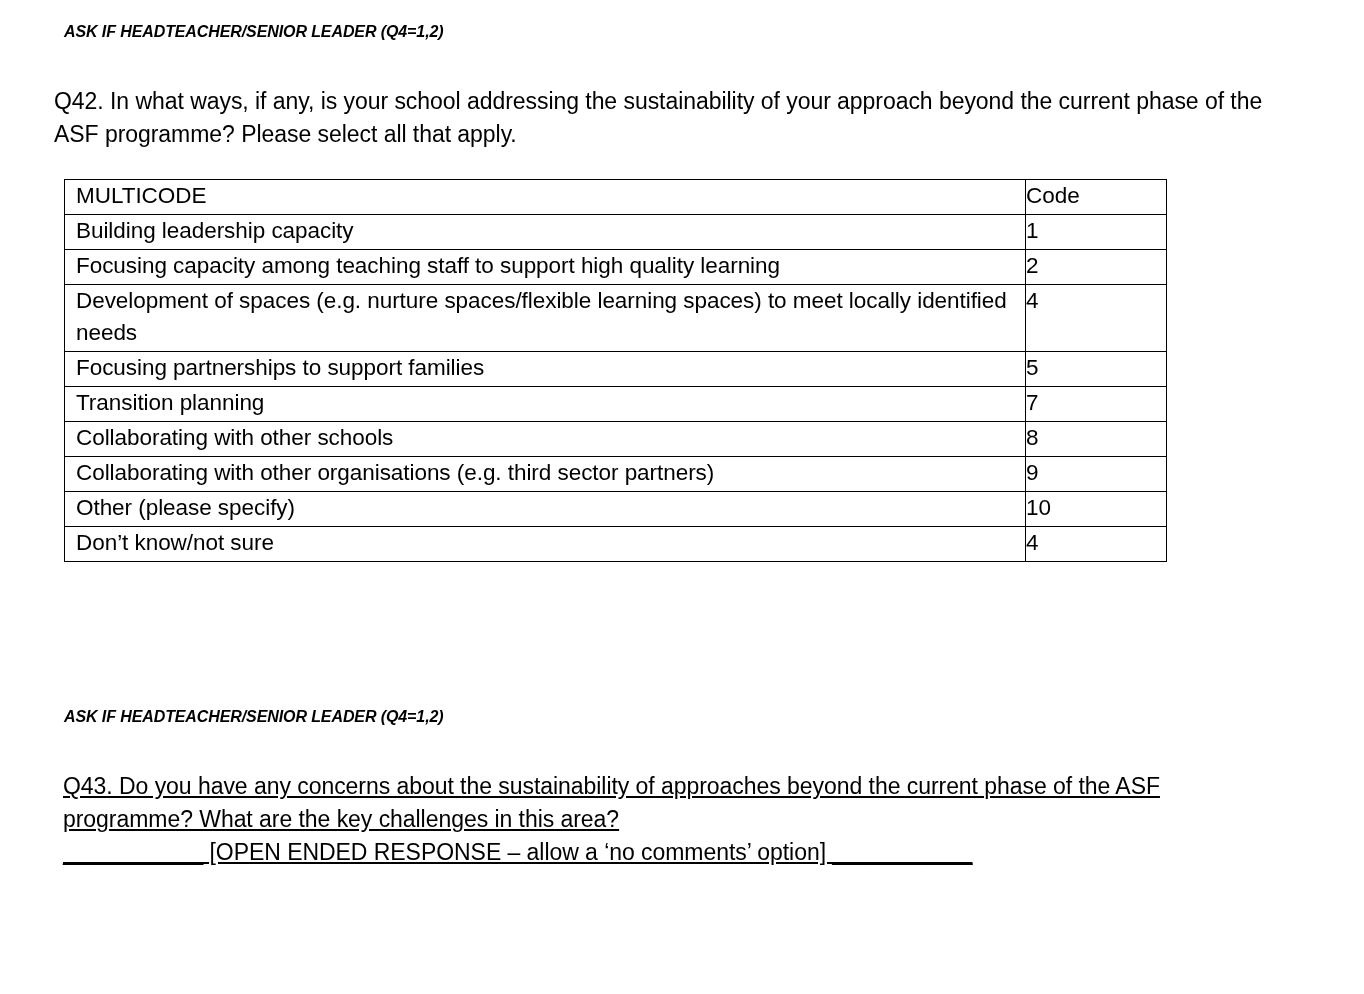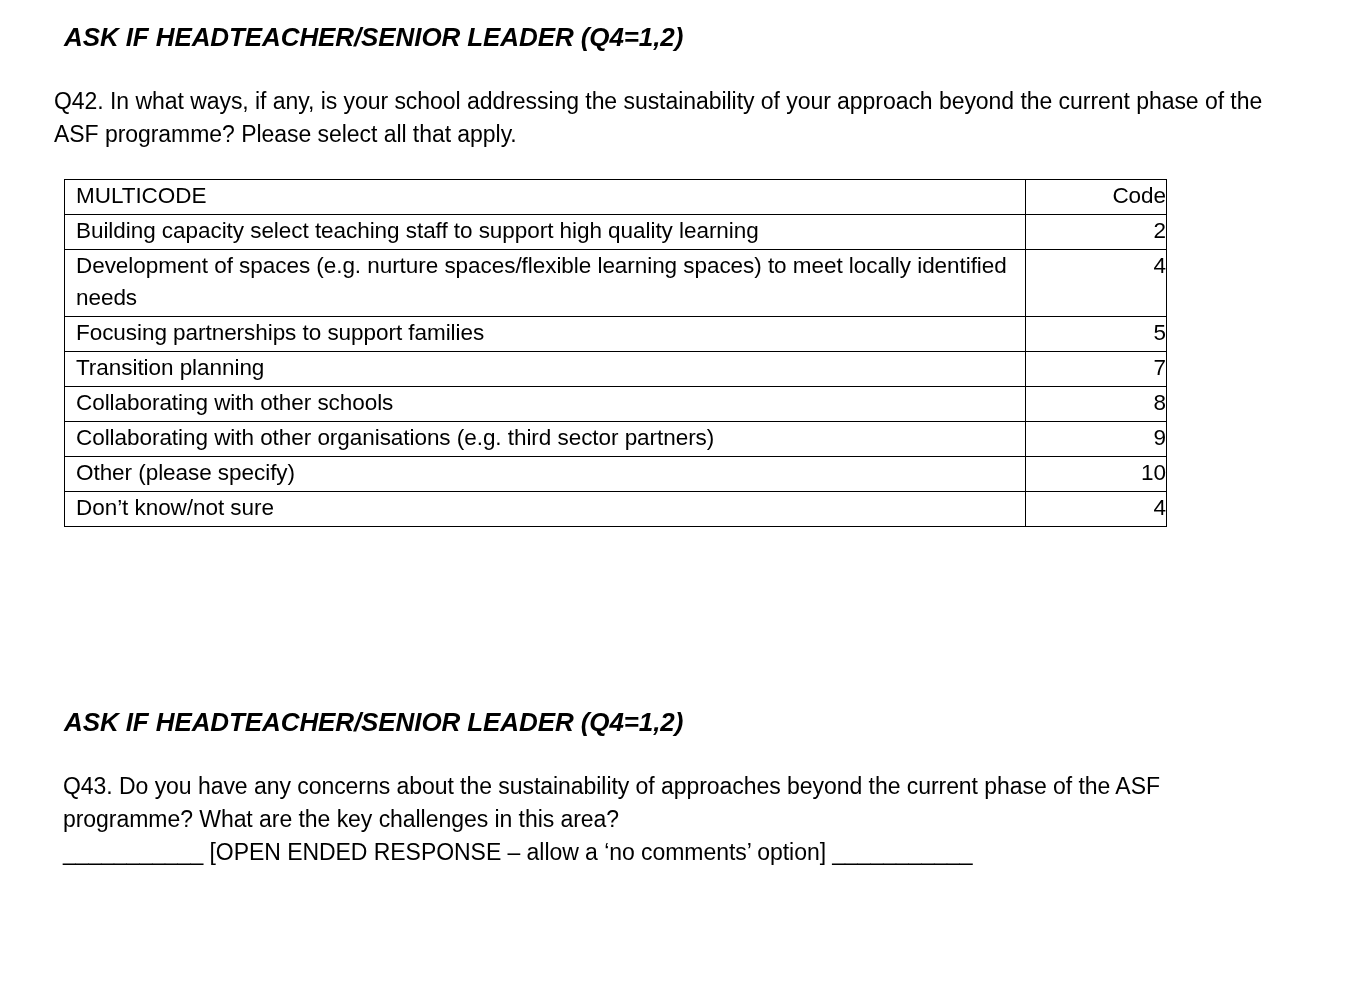--- a/index.html
+++ b/index.html
@@ -20,21 +20,21 @@
     left: 0;
     top: 0;
     width: 1364px;
     height: 994px;
   }
 
   .ask-heading {
     position: absolute;
     font-weight: bold;
     font-style: italic;
-    font-size: 26px;
+    font-size: 16px;
     letter-spacing: -0.1px;
     white-space: nowrap;
     line-height: 1.2;
   }
 
   .question {
     position: absolute;
     font-size: 23px;
     line-height: 33px;
     letter-spacing: -0.05px;
@@ -48,37 +48,38 @@
     line-height: 32px;
     border-radius: 16px;
   }
   .qtable td {
     border: 1px solid #000000;
     padding: 0px 0px 2px 11px;
     vertical-align: top;
     letter-spacing: -0.05px;
   }
   .qtable td.code {
-    text-align: right;
+    text-align: left;
     padding-left: 0;
     padding-right: 0;
   }
   .qtable tr.tall td {
     height: 64px;
   }
   .qtable tr td {
     height: 31px;
   }
 
   .openline {
     position: absolute;
     font-size: 23px;
     line-height: 33px;
     letter-spacing: -0.05px;
     white-space: nowrap;
+    text-decoration: underline;
   }
 </style>
 </head>
 <body>
 
 <div class="page">
 
   <div class="ask-heading" style="left:64px; top:22px;">ASK IF HEADTEACHER/SENIOR LEADER (Q4=1,2)</div>
 
   <div class="question" style="left:54px; top:85px; width:1230px;">Q42. In what ways, if any, is your school addressing the sustainability of your approach beyond the current phase of the ASF programme? Please select all that apply.</div>
@@ -87,21 +88,25 @@
     <colgroup>
       <col style="width:961px;">
       <col style="width:141px;">
     </colgroup>
     <tbody>
       <tr>
         <td>MULTICODE</td>
         <td class="code">Code</td>
       </tr>
       <tr>
-        <td>Building capacity select teaching staff to support high quality learning</td>
+        <td>Building leadership capacity</td>
+        <td class="code">1</td>
+      </tr>
+      <tr>
+        <td>Focusing capacity among teaching staff to support high quality learning</td>
         <td class="code">2</td>
       </tr>
       <tr class="tall">
         <td>Development of spaces (e.g. nurture spaces/flexible learning spaces) to meet locally identified needs</td>
         <td class="code">4</td>
       </tr>
       <tr>
         <td>Focusing partnerships to support families</td>
         <td class="code">5</td>
       </tr>
@@ -123,17 +128,17 @@
       </tr>
       <tr>
         <td>Don’t know/not sure</td>
         <td class="code">4</td>
       </tr>
     </tbody>
   </table>
 
   <div class="ask-heading" style="left:64px; top:707px;">ASK IF HEADTEACHER/SENIOR LEADER (Q4=1,2)</div>
 
-  <div class="question" style="left:63px; top:770px; width:1230px;">Q43. Do you have any concerns about the sustainability of approaches beyond the current phase of the ASF programme? What are the key challenges in this area?</div>
+  <div class="question" style="left:63px; top:770px; width:1230px;text-decoration:underline;">Q43. Do you have any concerns about the sustainability of approaches beyond the current phase of the ASF programme? What are the key challenges in this area?</div>
 
   <div class="openline" style="left:63px; top:836px;">___________ [OPEN ENDED RESPONSE – allow a ‘no comments’ option] ___________</div>
 
 </div>
 
 </body></html>

